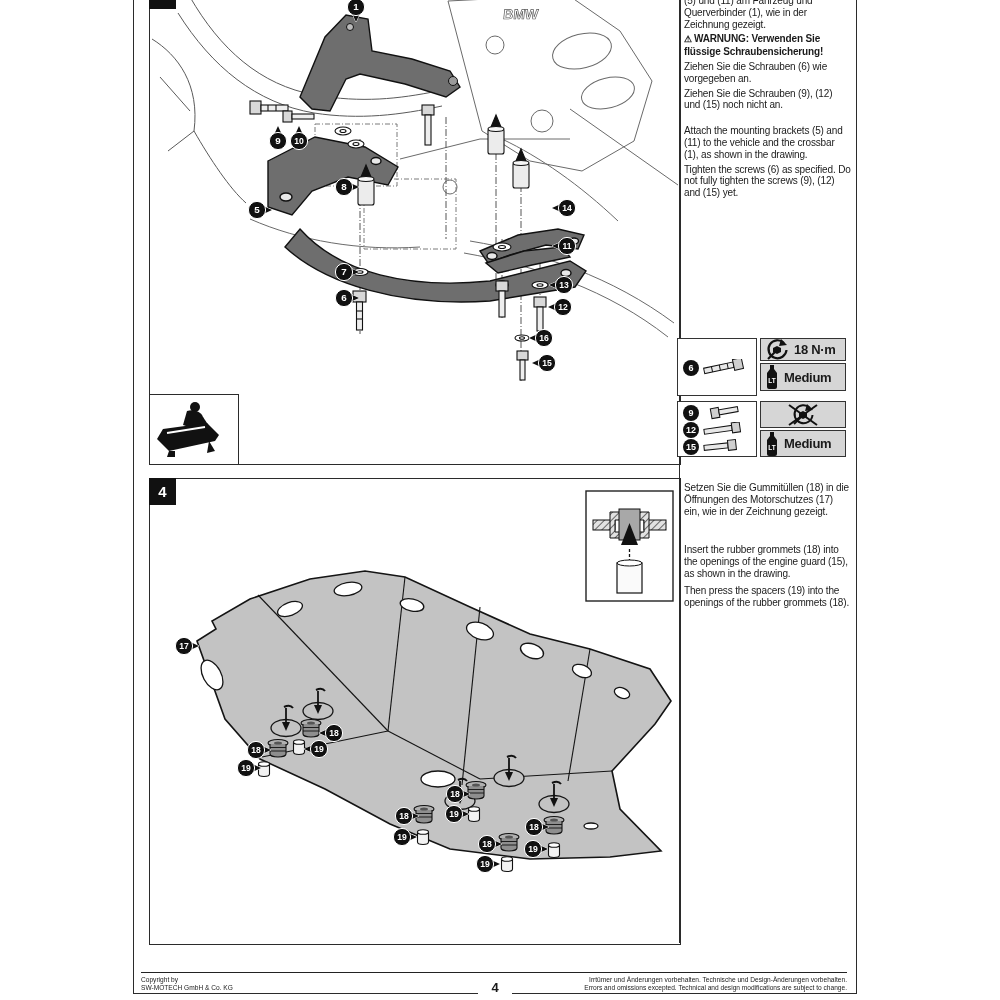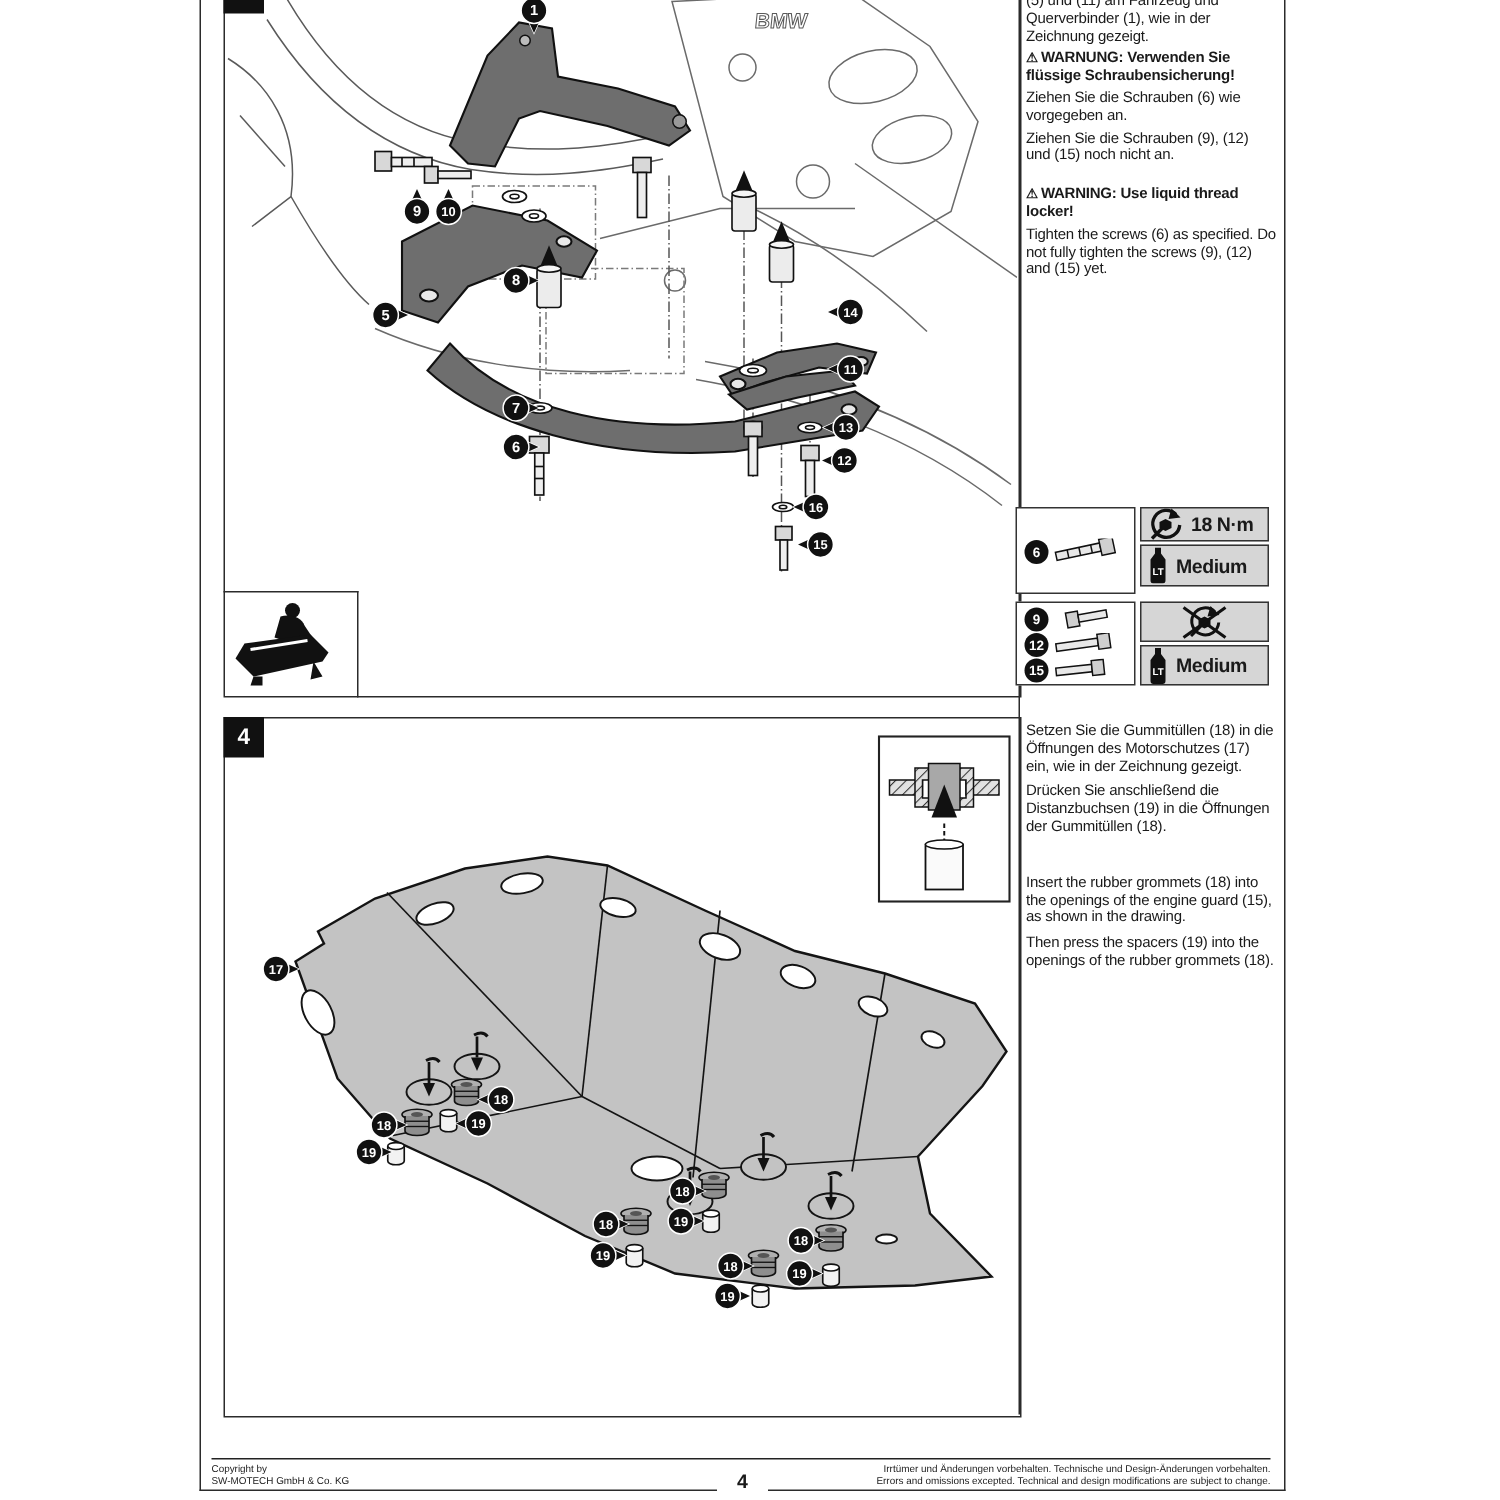--- a/index.html
+++ b/index.html
@@ -248,23 +248,21 @@
   </div>
 
   <div class="textcol clipwrap" style="top:0;height:330px;">
     <p class="clipped-first">(5) und (11) am Fahrzeug und Querverbinder (1), wie in der Zeichnung gezeigt.</p>
     <div class="warn">
       <span class="tri">⚠</span><span>WARNUNG: Verwenden Sie flüssige Schraubensicherung!</span>
     </div>
     <p>Ziehen Sie die Schrauben (6) wie vorgegeben an.</p>
     <p>Ziehen Sie die Schrauben (9), (12) und (15) noch nicht an.</p>
     <div class="gap-lang"></div>
-    <div class="warn">
-      <span class="tri">⚠</span><span>WARNING: Use liquid thread locker!</span>
-    </div>
+    <p>Attach the mounting brackets (5) and (11) to the vehicle and the crossbar (1), as shown in the drawing.</p>
     <p>Tighten the screws (6) as specified. Do not fully tighten the screws (9), (12) and (15) yet.</p>
   </div>
 
   <div class="tq" style="top:338px;height:58px;">
     <div class="leftcell" style="height:58px;">
       <div class="itemrow" style="margin:20px 0 0 5px;">
         <span class="co-num">6</span>
         <svg width="44" height="18" viewBox="0 0 44 18">
           <g transform="rotate(-12 22 9)" stroke="#111" stroke-width="1">
             <rect x="2" y="5" width="30" height="5.5" fill="#e8e8e8"></rect>
@@ -510,21 +508,20 @@
        <path d="M4,-5 L15,0 L4,5 Z" fill="#111" stroke="#fff" stroke-width="1" paint-order="stroke"></path>
        <circle r="8.6" fill="#111" stroke="#fff" stroke-width="1"></circle>
        <text y="3.3" text-anchor="middle" font-size="8.6" font-weight="bold" fill="#fff" font-family="Liberation Sans, sans-serif">19</text>
      </g>
         </g>
     </svg>
   </div>
 
   <div class="textcol" style="top:482px;">
     <p style="margin-bottom:5px;">Setzen Sie die Gummitüllen (18) in die Öffnungen des Motorschutzes (17) ein, wie in der Zeichnung gezeigt.</p>
-    <p>Drücken Sie anschließend die Distanzbuchsen (19) in die Öffnungen der Gummitüllen (18).</p>
     <div class="gap-lang" style="height:22px;"></div>
     <p style="margin-bottom:5px;">Insert the rubber grommets (18) into the openings of the engine guard (15), as shown in the drawing.</p>
     <p>Then press the spacers (19) into the openings of the rubber grommets (18).</p>
   </div>
 
   <div class="footline"></div>
   <div class="foot-left">
     <div>Copyright by</div>
     <div>SW-MOTECH GmbH &amp; Co. KG</div>
   </div>

